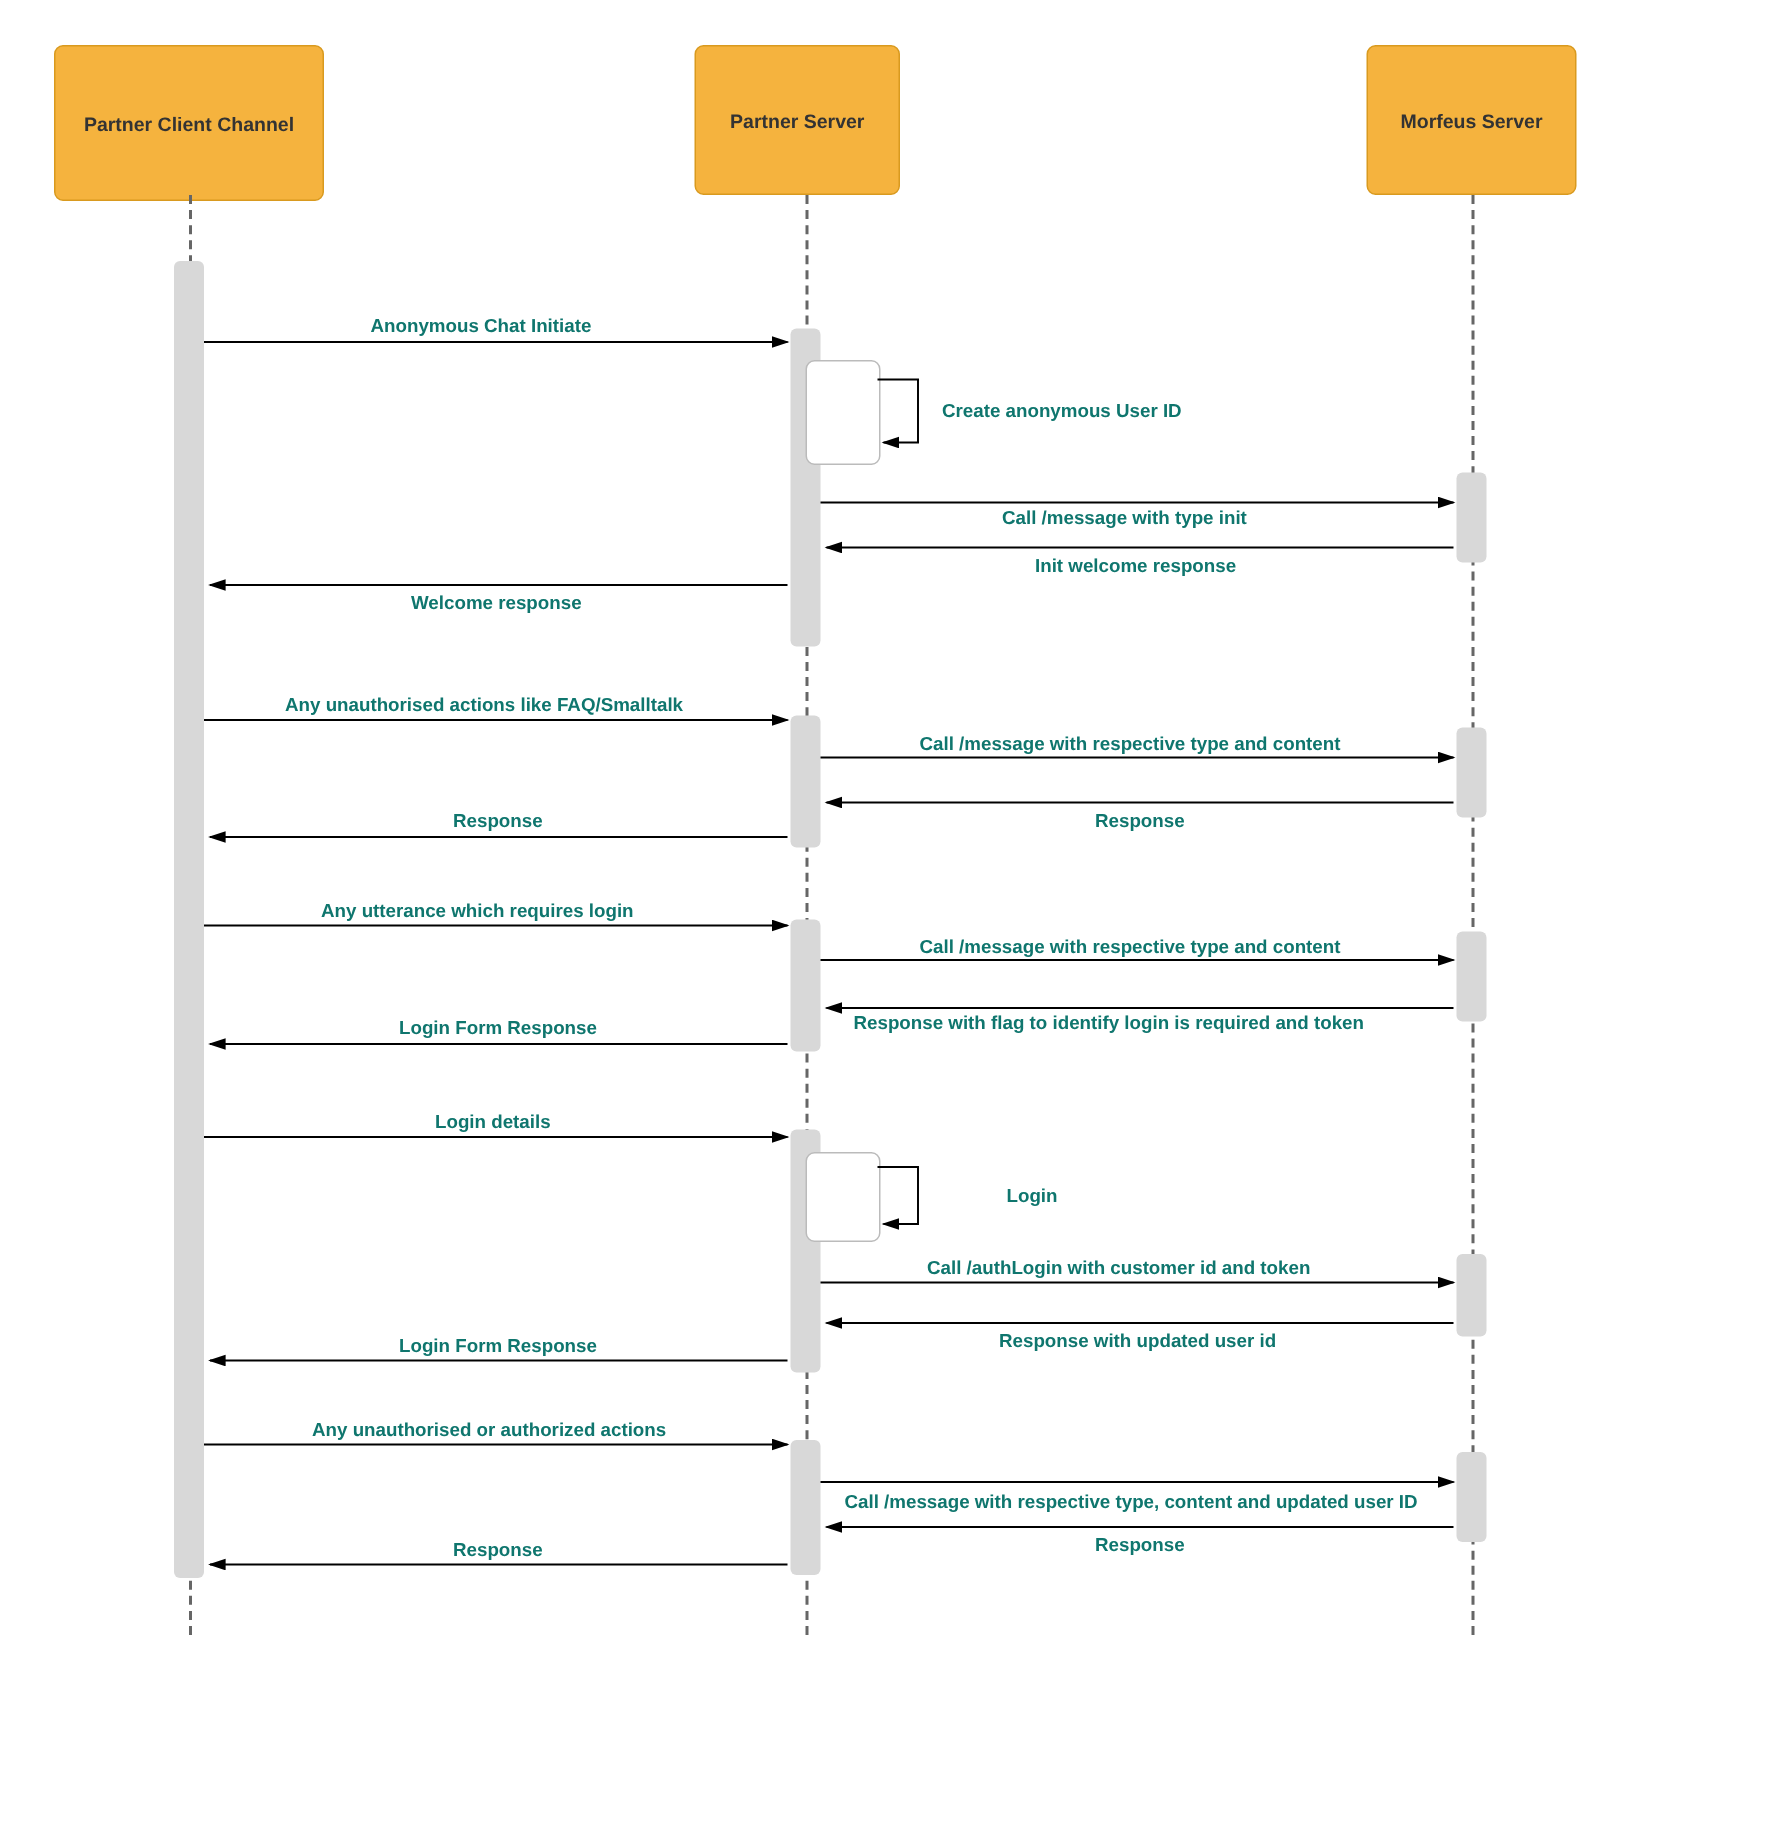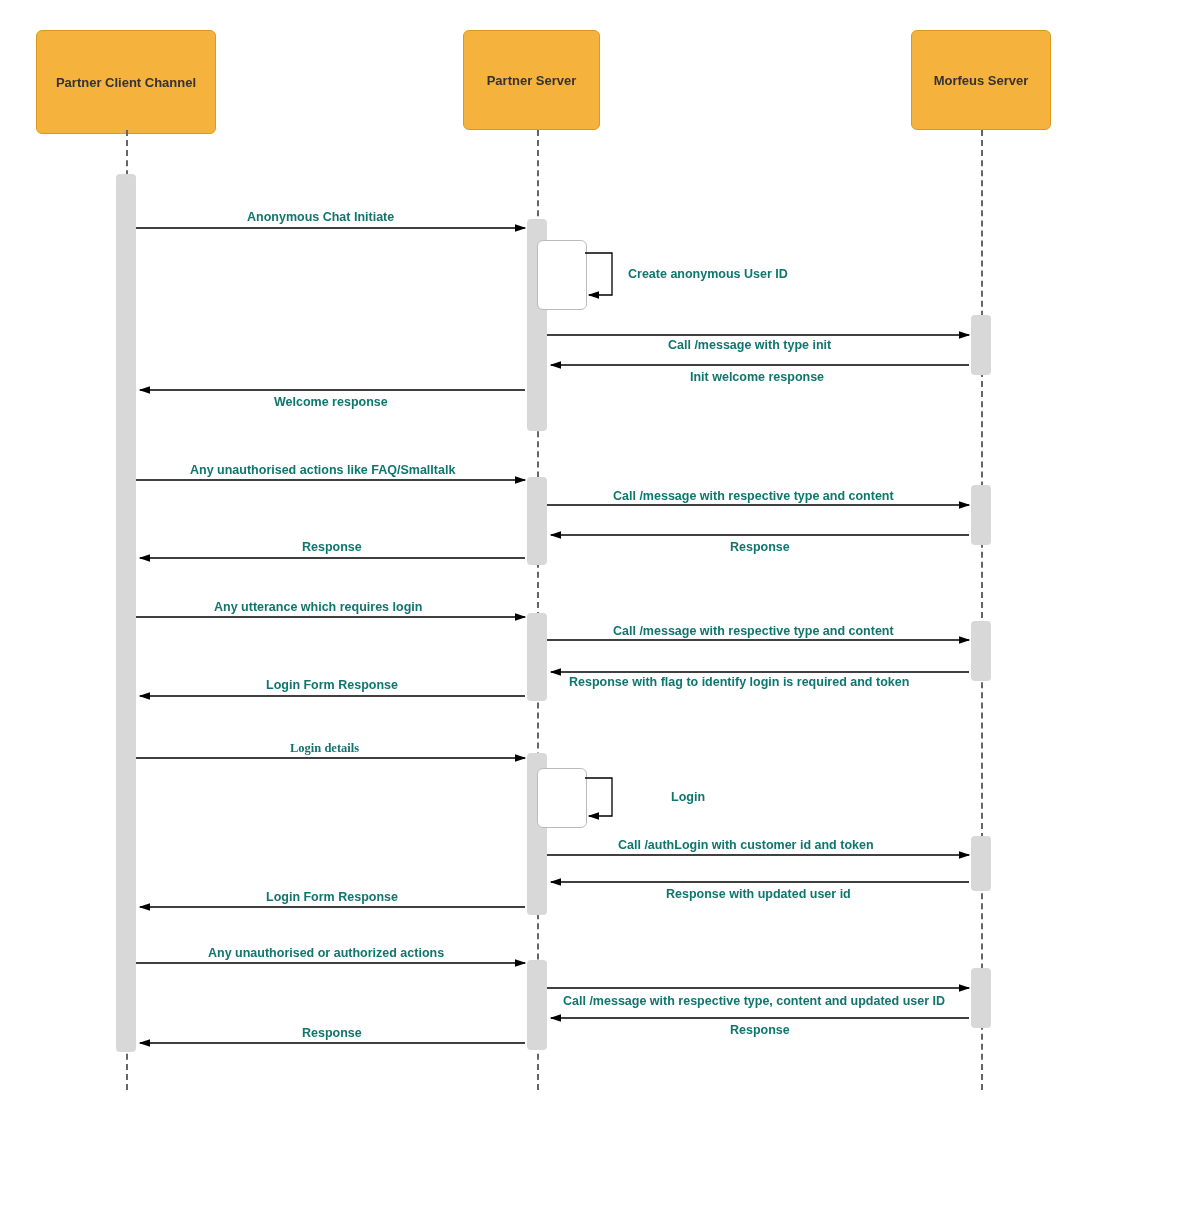--- a/index.html
+++ b/index.html
@@ -157,21 +157,21 @@
 <div class="msg-label" style="left:190px; top:463px;">Any unauthorised actions like FAQ/Smalltalk</div>
 <div class="msg-label" style="left:613px; top:489px;">Call /message with respective type and content</div>
 <div class="msg-label" style="left:730px; top:540px;">Response</div>
 <div class="msg-label" style="left:302px; top:540px;">Response</div>
 
 <div class="msg-label" style="left:214px; top:600px;">Any utterance which requires login</div>
 <div class="msg-label" style="left:613px; top:624px;">Call /message with respective type and content</div>
 <div class="msg-label" style="left:569px; top:675px;">Response with flag to identify login is required and token</div>
 <div class="msg-label" style="left:266px; top:678px;">Login Form Response</div>
 
-<div class="msg-label" style="left:290px; top:741px;font-family:Liberation Serif, serif;">Login details</div>
+<div class="msg-label" style="left:290px; top:741px;">Login details</div>
 <div class="msg-label" style="left:626px; top:790px;padding-left:45px;">Login</div>
 <div class="msg-label" style="left:618px; top:838px;">Call /authLogin with customer id and token</div>
 <div class="msg-label" style="left:666px; top:887px;">Response with updated user id</div>
 <div class="msg-label" style="left:266px; top:890px;">Login Form Response</div>
 
 <div class="msg-label" style="left:208px; top:946px;">Any unauthorised or authorized actions</div>
 <div class="msg-label" style="left:563px; top:971px;margin-top:23px;">Call /message with respective type, content and updated user ID</div>
 <div class="msg-label" style="left:730px; top:1023px;">Response</div>
 <div class="msg-label" style="left:302px; top:1026px;">Response</div>
 

